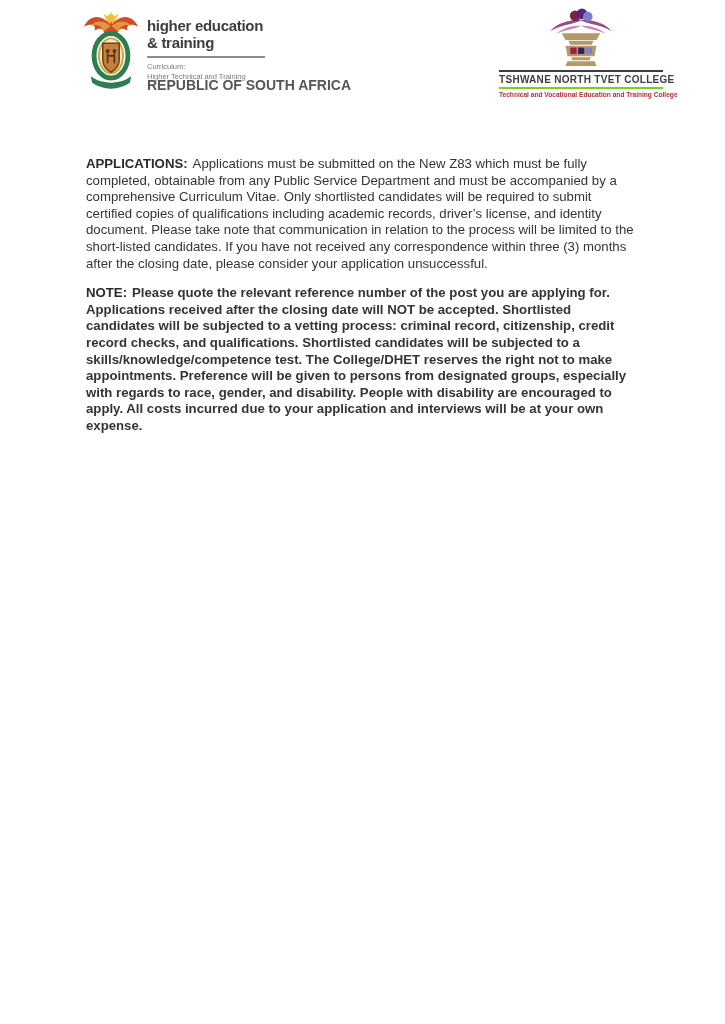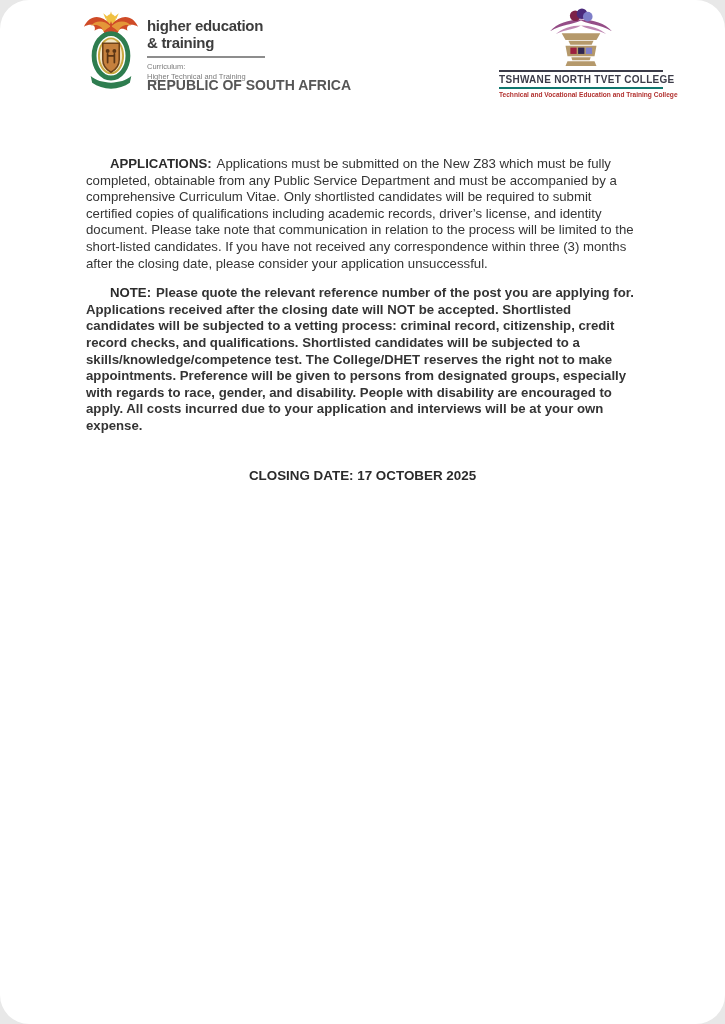--- a/index.html
+++ b/index.html
@@ -5,21 +5,20 @@
   html, body { margin: 0; padding: 0; background: #e8e8e8; }
   .page {
     position: relative;
     width: 725px;
     height: 1024px;
     background: #ffffff;
     font-family: "Liberation Sans", sans-serif;
     color: #2e2e2e;
     overflow: hidden;
     margin: 0 auto;
-    border-radius: 29px;
   }
 
   
   .dhet-logo {
     position: absolute;
     left: 82px;
     top: 10px;
     display: flex;
     gap: 7px;
   }
@@ -53,21 +52,21 @@
     position: absolute;
     right: 62px;
     top: 8px;
     width: 164px;
     text-align: center;
   }
   .college-pot { display: inline-block; }
   .college-pot svg { display: block; margin: 0 auto; }
   .college-name {
     border-top: 2px solid #3c3c49;
-    border-bottom: 2px solid #0f766e;
+    border-bottom: 2px solid #84cc16;
     font-size: 10px;
     font-weight: bold;
     letter-spacing: 0.3px;
     color: #3c3c49;
     padding: 2px 0;
     white-space: nowrap;
   }
   .college-subtitle {
     font-size: 6.6px;
     font-weight: bold;
@@ -92,21 +91,21 @@
   }
   .para {
     margin: 0;
     font-size: 13.2px;
     line-height: 16.6px;
     color: #343434;
   }
   .para-applications { margin-top: 28px; }
   .para-note { margin-top: 13px; font-weight: bold; }
   .para strong { color: #2b2b2b; }
-  .label-gap { margin-right: 5px; margin-left: 24px; }
+  .label-gap { margin-right: 5px; }
   .closing {
     margin: 33px 0 0;
     text-align: center;
     font-size: 13.4px;
     font-weight: bold;
     color: #2b2b2b;
   }
 </style>
 </head>
 <body>
@@ -187,16 +186,15 @@
     <div class="college-name">TSHWANE NORTH TVET COLLEGE</div>
     <div class="college-subtitle">Technical and Vocational Education and Training College</div>
   </div>
 
   <div class="content">
 
     <p class="para para-applications"><strong class="label-gap">APPLICATIONS:</strong><span>Applications must be submitted on the New Z83 which must be fully completed, obtainable from any Public Service Department and must be accompanied by a comprehensive Curriculum Vitae. Only shortlisted candidates will be required to submit certified copies of qualifications including academic records, driver’s license, and identity document. Please take note that communication in relation to the process will be limited to the short-listed candidates. If you have not received any correspondence within three (3) months after the closing date, please consider your application unsuccessful.</span></p>
 
     <p class="para para-note"><strong class="label-gap">NOTE:</strong><span>Please quote the relevant reference number of the post you are applying for. Applications received after the closing date will NOT be accepted. Shortlisted candidates will be subjected to a vetting process: criminal record, citizenship, credit record checks, and qualifications. Shortlisted candidates will be subjected to a skills/knowledge/competence test. The College/DHET reserves the right not to make appointments. Preference will be given to persons from designated groups, especially with regards to race, gender, and disability. People with disability are encouraged to apply. All costs incurred due to your application and interviews will be at your own expense.</span></p>
 
-    <p class="closing">CLOSING DATE: 17 OCTOBER 2025</p>
   </div>
 
 </div>
 
 </body></html>

